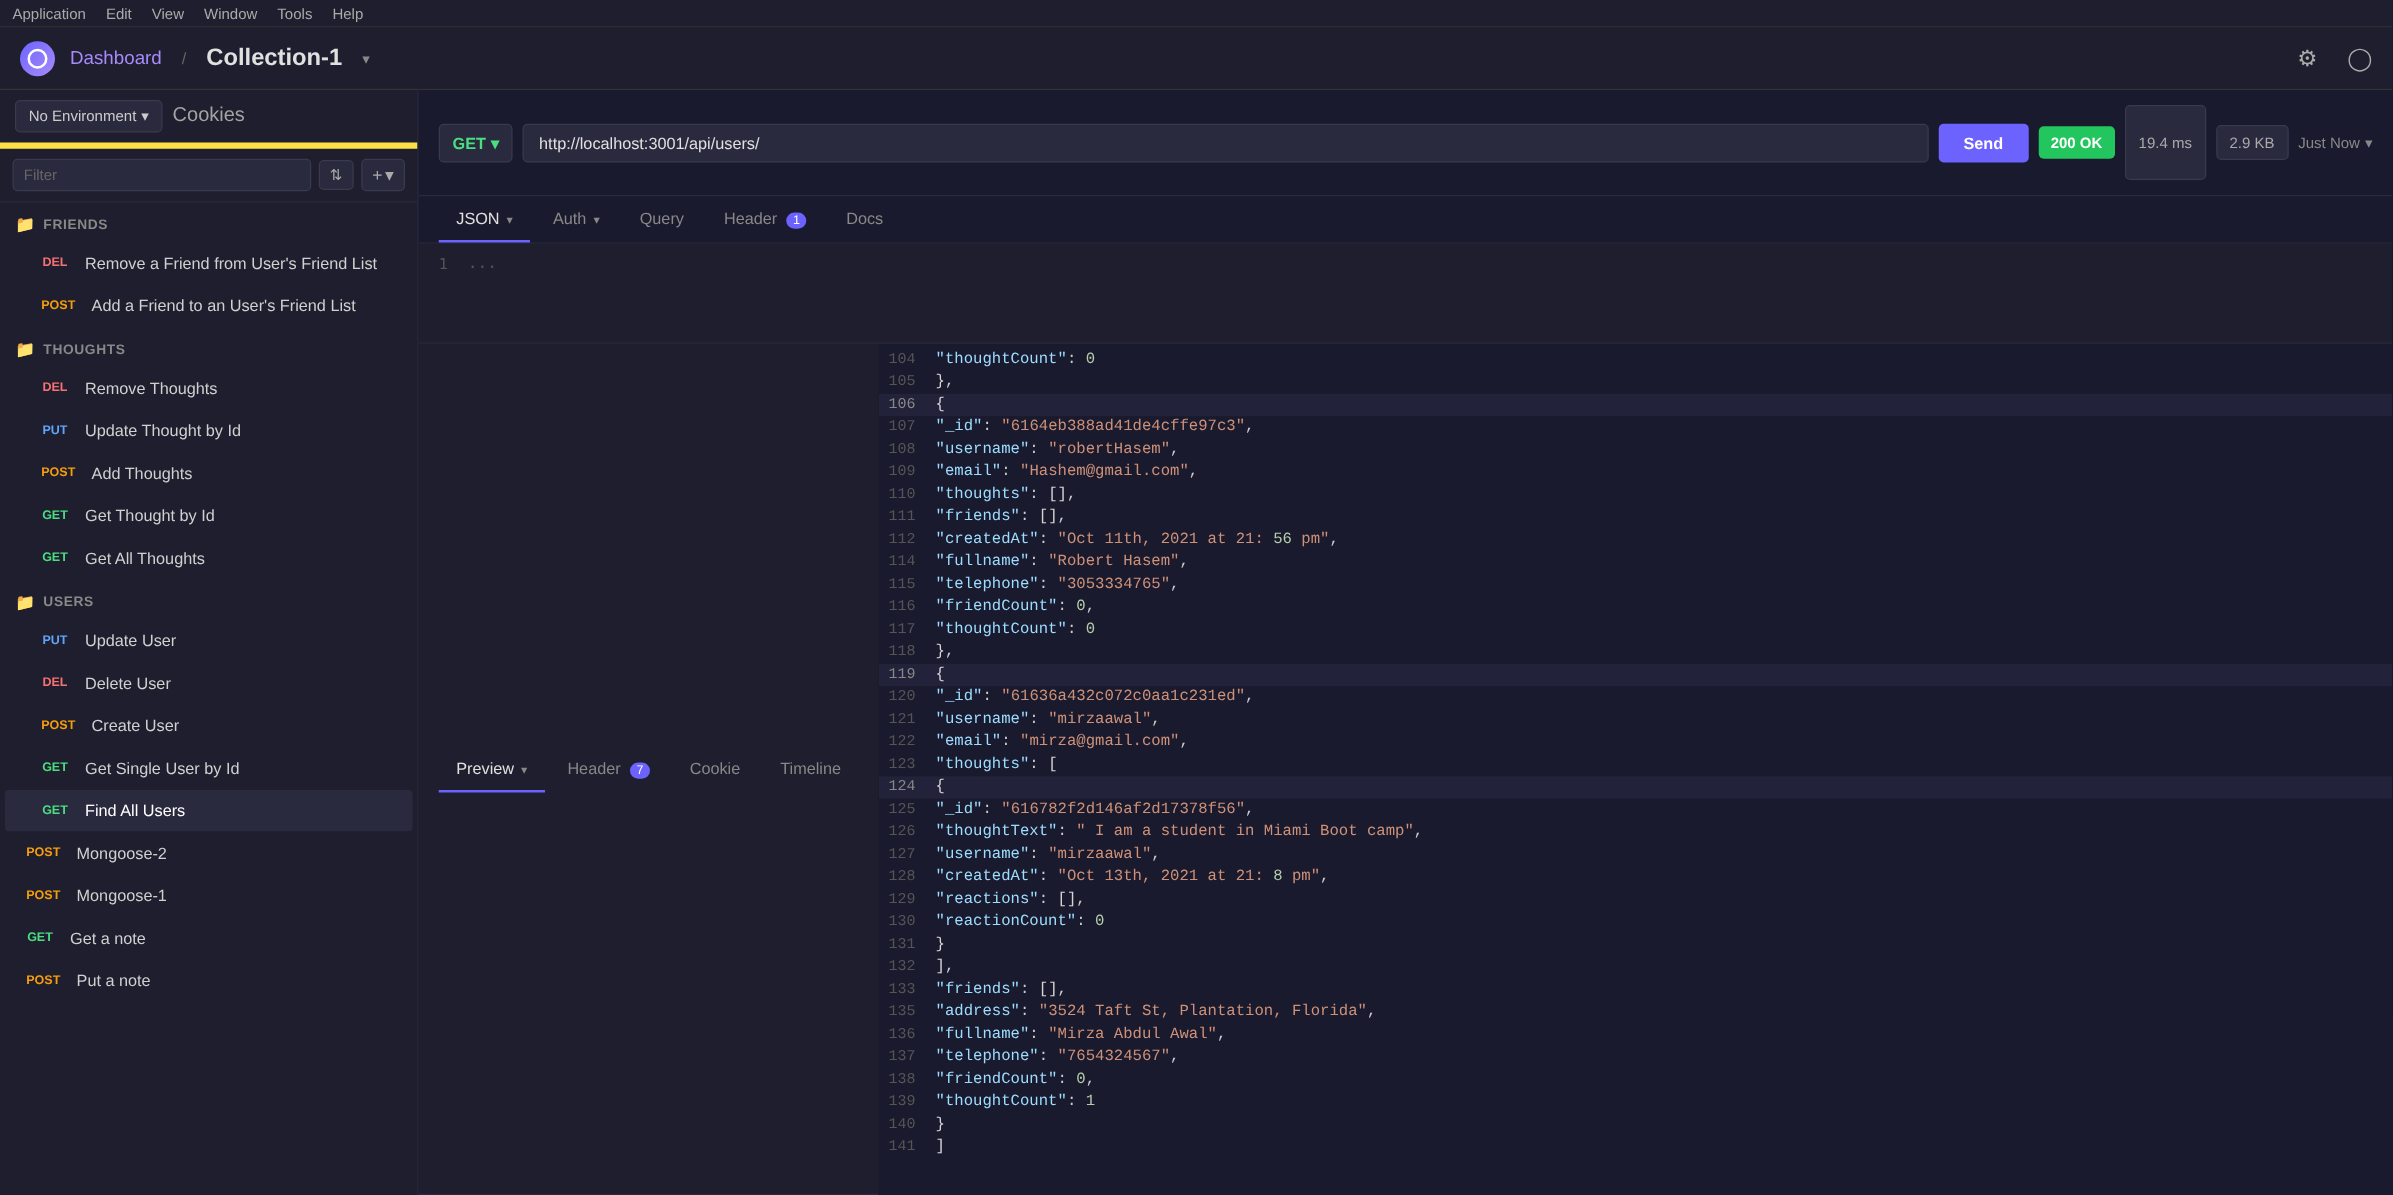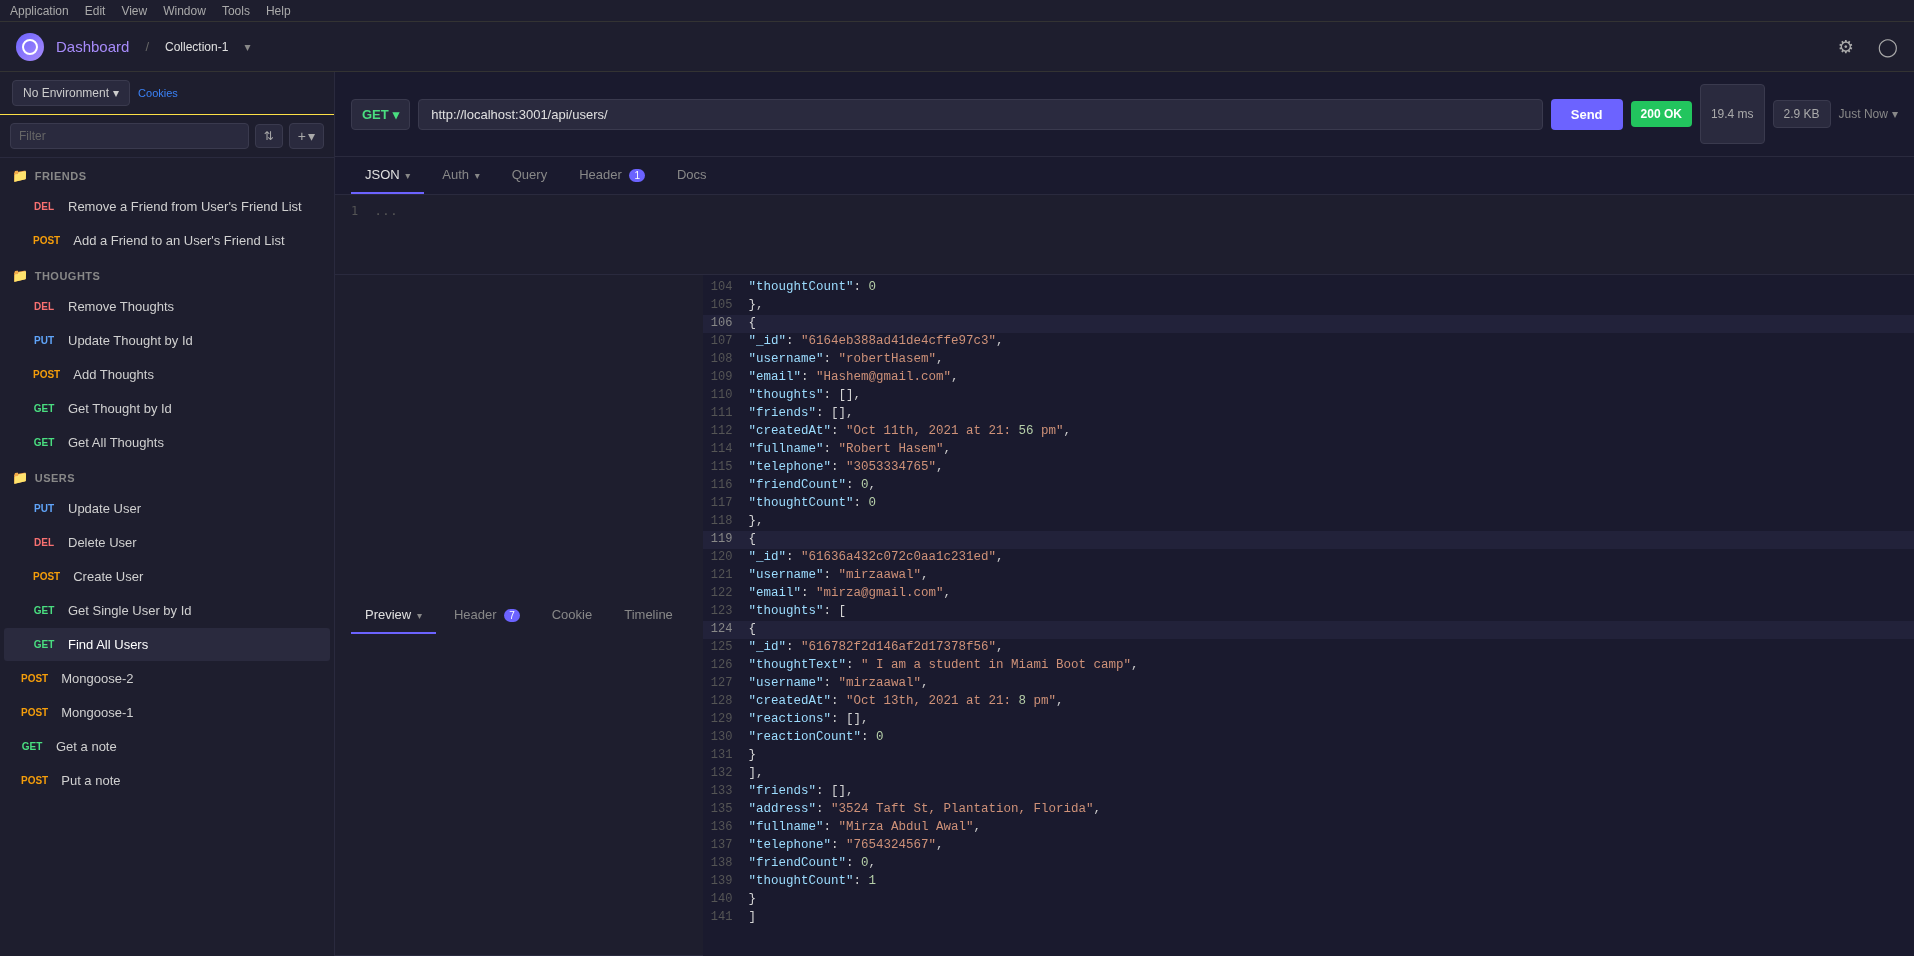--- a/index.html
+++ b/index.html
@@ -8,21 +8,21 @@
     
     .menu-bar { background: #1e1e2e; height: 22px; display: flex; align-items: center; padding: 0 10px; gap: 16px; border-bottom: 1px solid #333; }
     .menu-bar span { color: #aaa; font-size: 12px; cursor: default; }
 
     
     .app-header { background: #1e1e2e; height: 50px; display: flex; align-items: center; padding: 0 16px; border-bottom: 1px solid #333; gap: 12px; }
     .app-logo { width: 28px; height: 28px; border-radius: 50%; background: linear-gradient(135deg, #6c63ff, #a78bfa); display: flex; align-items: center; justify-content: center; }
     .app-logo-inner { width: 16px; height: 16px; border-radius: 50%; border: 2px solid #fff; }
     .breadcrumb { color: #a78bfa; font-size: 15px; font-weight: 500; }
     .breadcrumb-sep { color: #666; margin: 0 4px; }
-    .breadcrumb-collection { color: #e0e0e0; font-size: 12px; font-weight: 400; }
+    .breadcrumb-collection { color: #e0e0e0; font-size: 19px; font-weight: 700; }
     .breadcrumb-arrow { color: #888; font-size: 12px; margin-left: 4px; cursor: pointer; }
     .header-spacer { flex: 1; }
     .header-icon { color: #aaa; font-size: 18px; cursor: pointer; margin-left: 12px; }
 
     
     .main-layout { display: flex; height: calc(956px - 72px); }
 
     
     .sidebar { width: 335px; background: #1e1e2e; border-right: 1px solid #2a2a3e; display: flex; flex-direction: column; overflow: hidden; }
     .sidebar-toolbar { display: flex; align-items: center; padding: 8px 10px; gap: 6px; border-bottom: 1px solid #2a2a3e; }
@@ -116,26 +116,26 @@
   <span class="breadcrumb-arrow">▾</span>
   <div class="header-spacer"></div>
   <span class="header-icon">⚙</span>
   <span class="header-icon">◯</span>
 </div>
 
 <div class="main-layout">
 
   <div class="sidebar">
 
-    <div style="display:flex;align-items:center;padding:8px 12px;border-bottom:1px solid #fde047;gap:8px;">
+    <div style="display:flex;align-items:center;padding:8px 12px;border-bottom:5px solid #fde047;gap:8px;">
       <button style="background:#2a2a3e;border:1px solid #3a3a4e;border-radius:4px;color:#ccc;font-size:12px;padding:5px 10px;cursor:pointer;display:flex;align-items:center;gap:4px;">
         <span>No Environment</span>
         <span>▾</span>
       </button>
-      <button style="background:transparent;border:none;color:#3b82f6;font-size:11px;cursor:pointer;">Cookies</button>
+      <button style="background:transparent;border:none;color:#a3a3a3;font-size:16px;cursor:pointer;">Cookies</button>
     </div>
 
     <div class="sidebar-toolbar">
       <input class="sidebar-filter" type="text" placeholder="Filter" style="">
       <button class="sidebar-sort-btn">
         <span>⇅</span>
       </button>
       <button class="sidebar-add-btn">
         <span>+</span>
         <span>▾</span>

